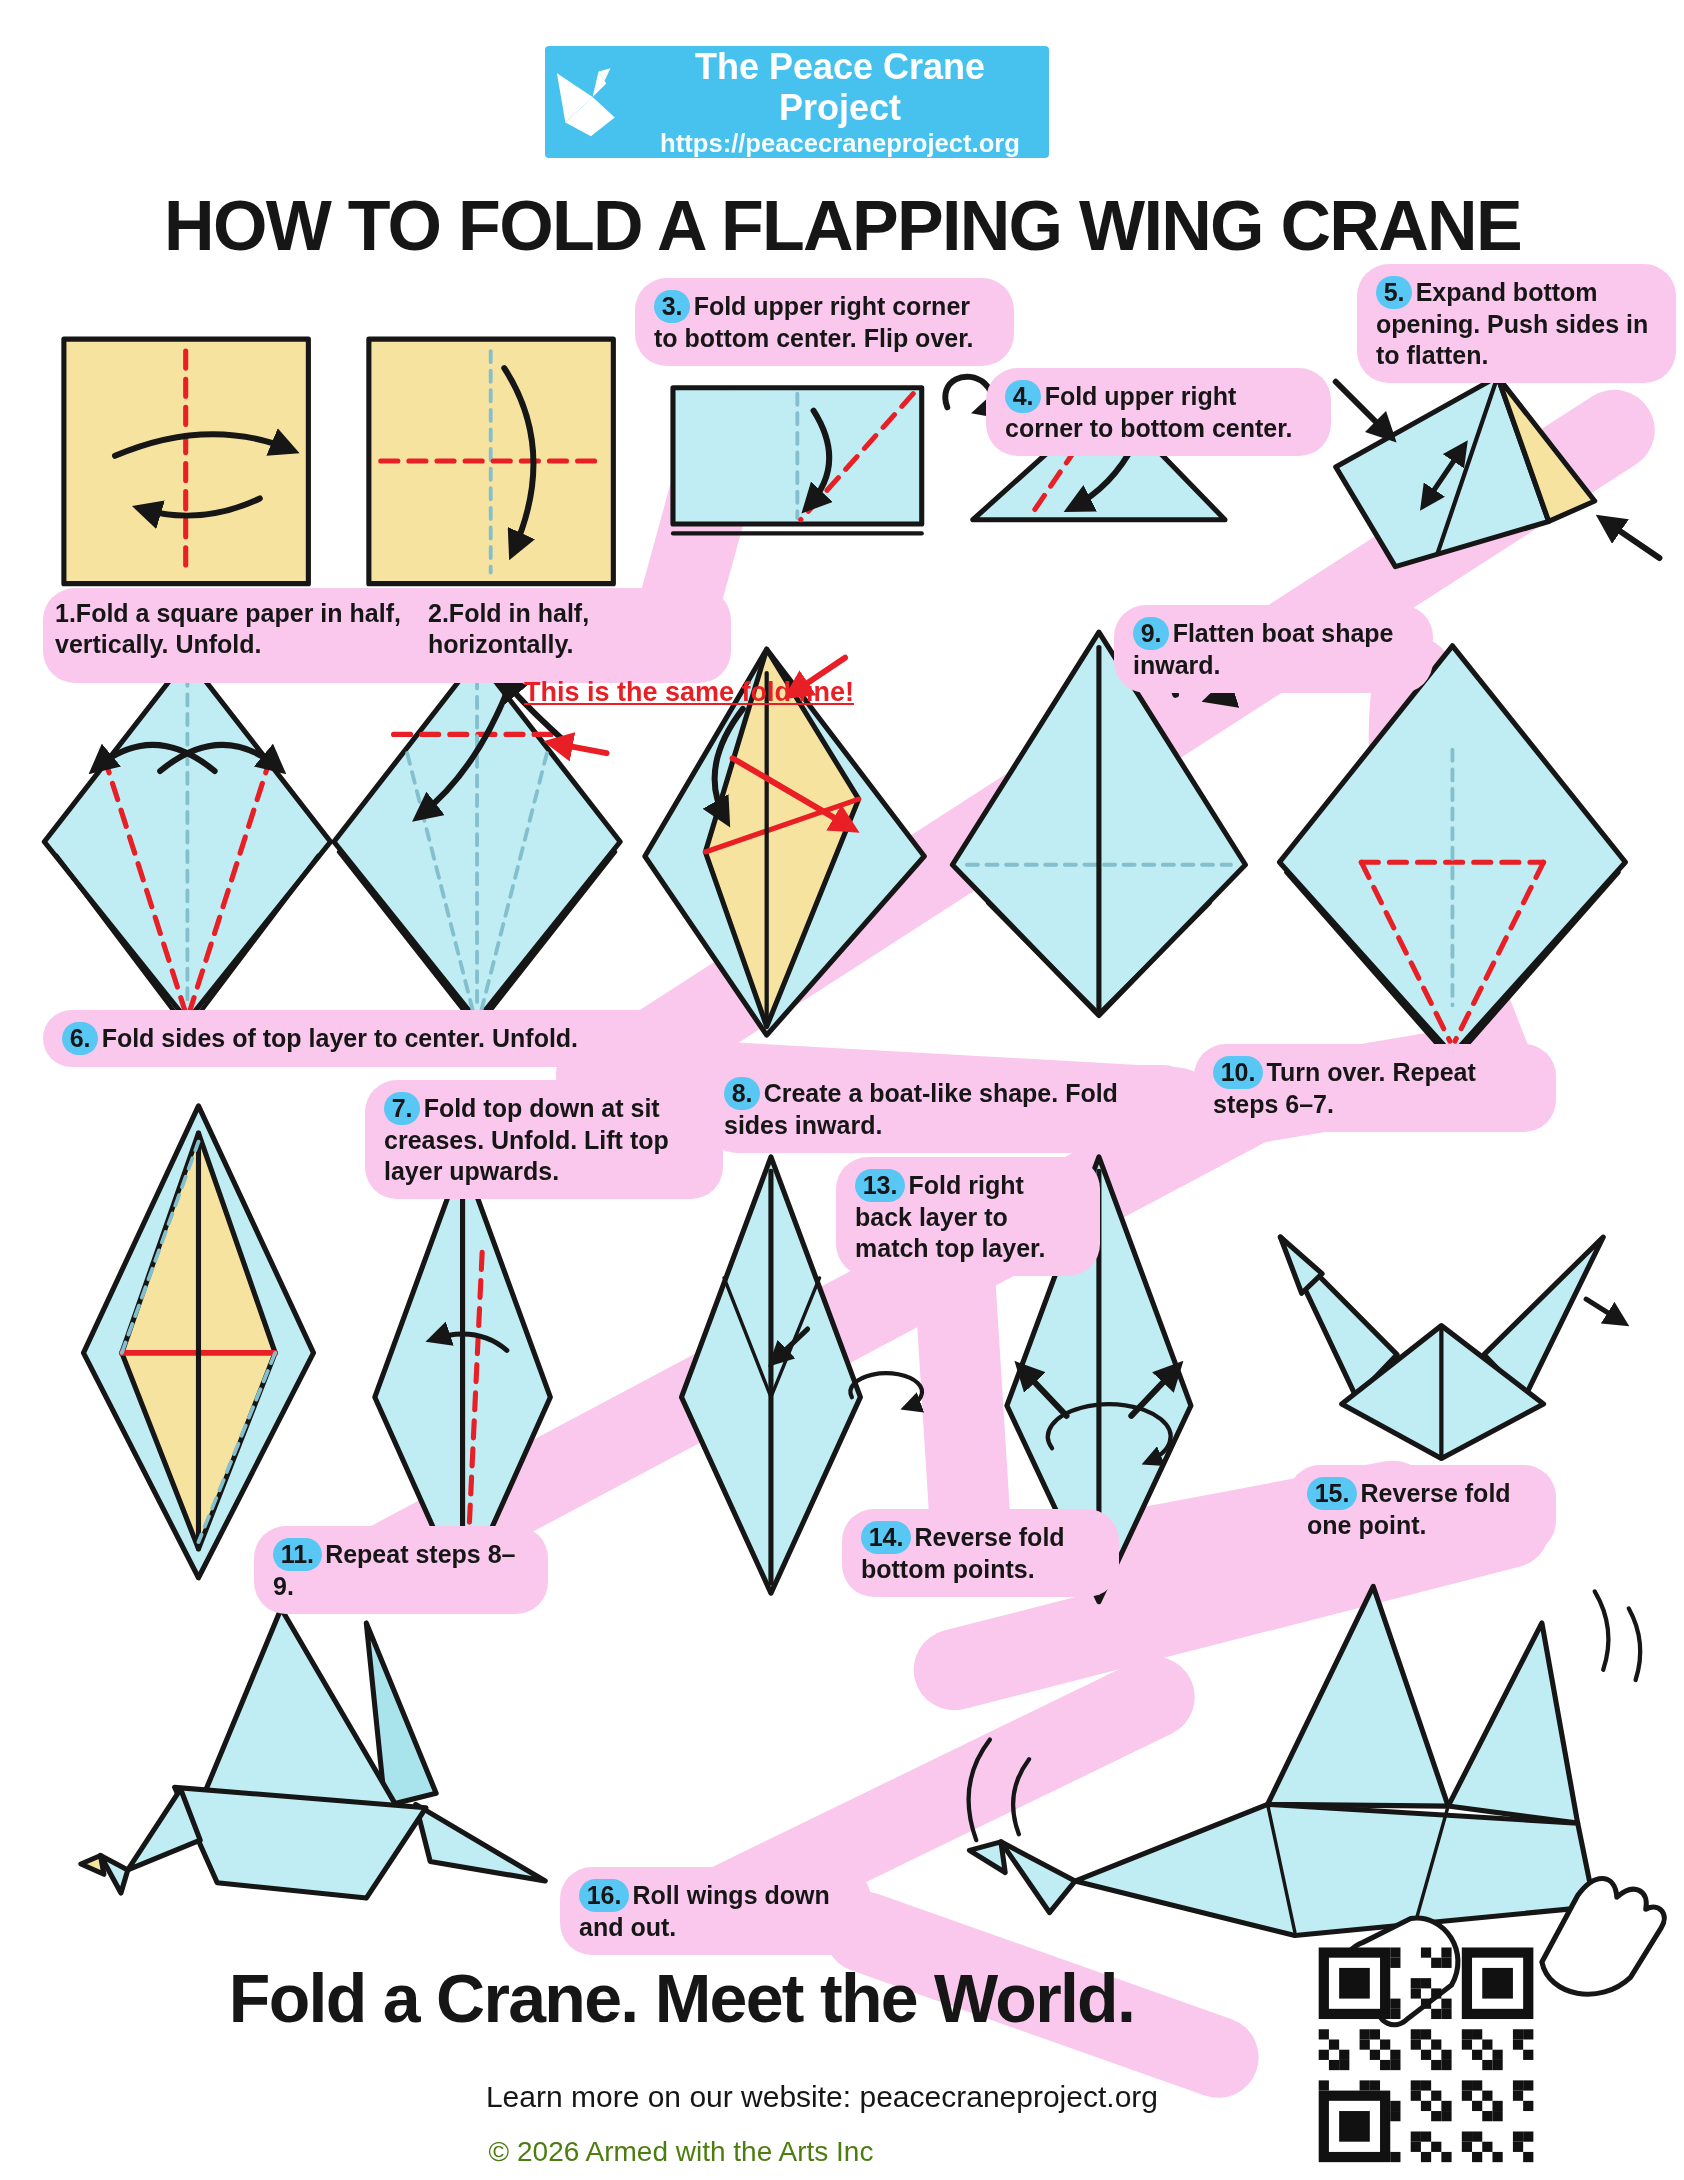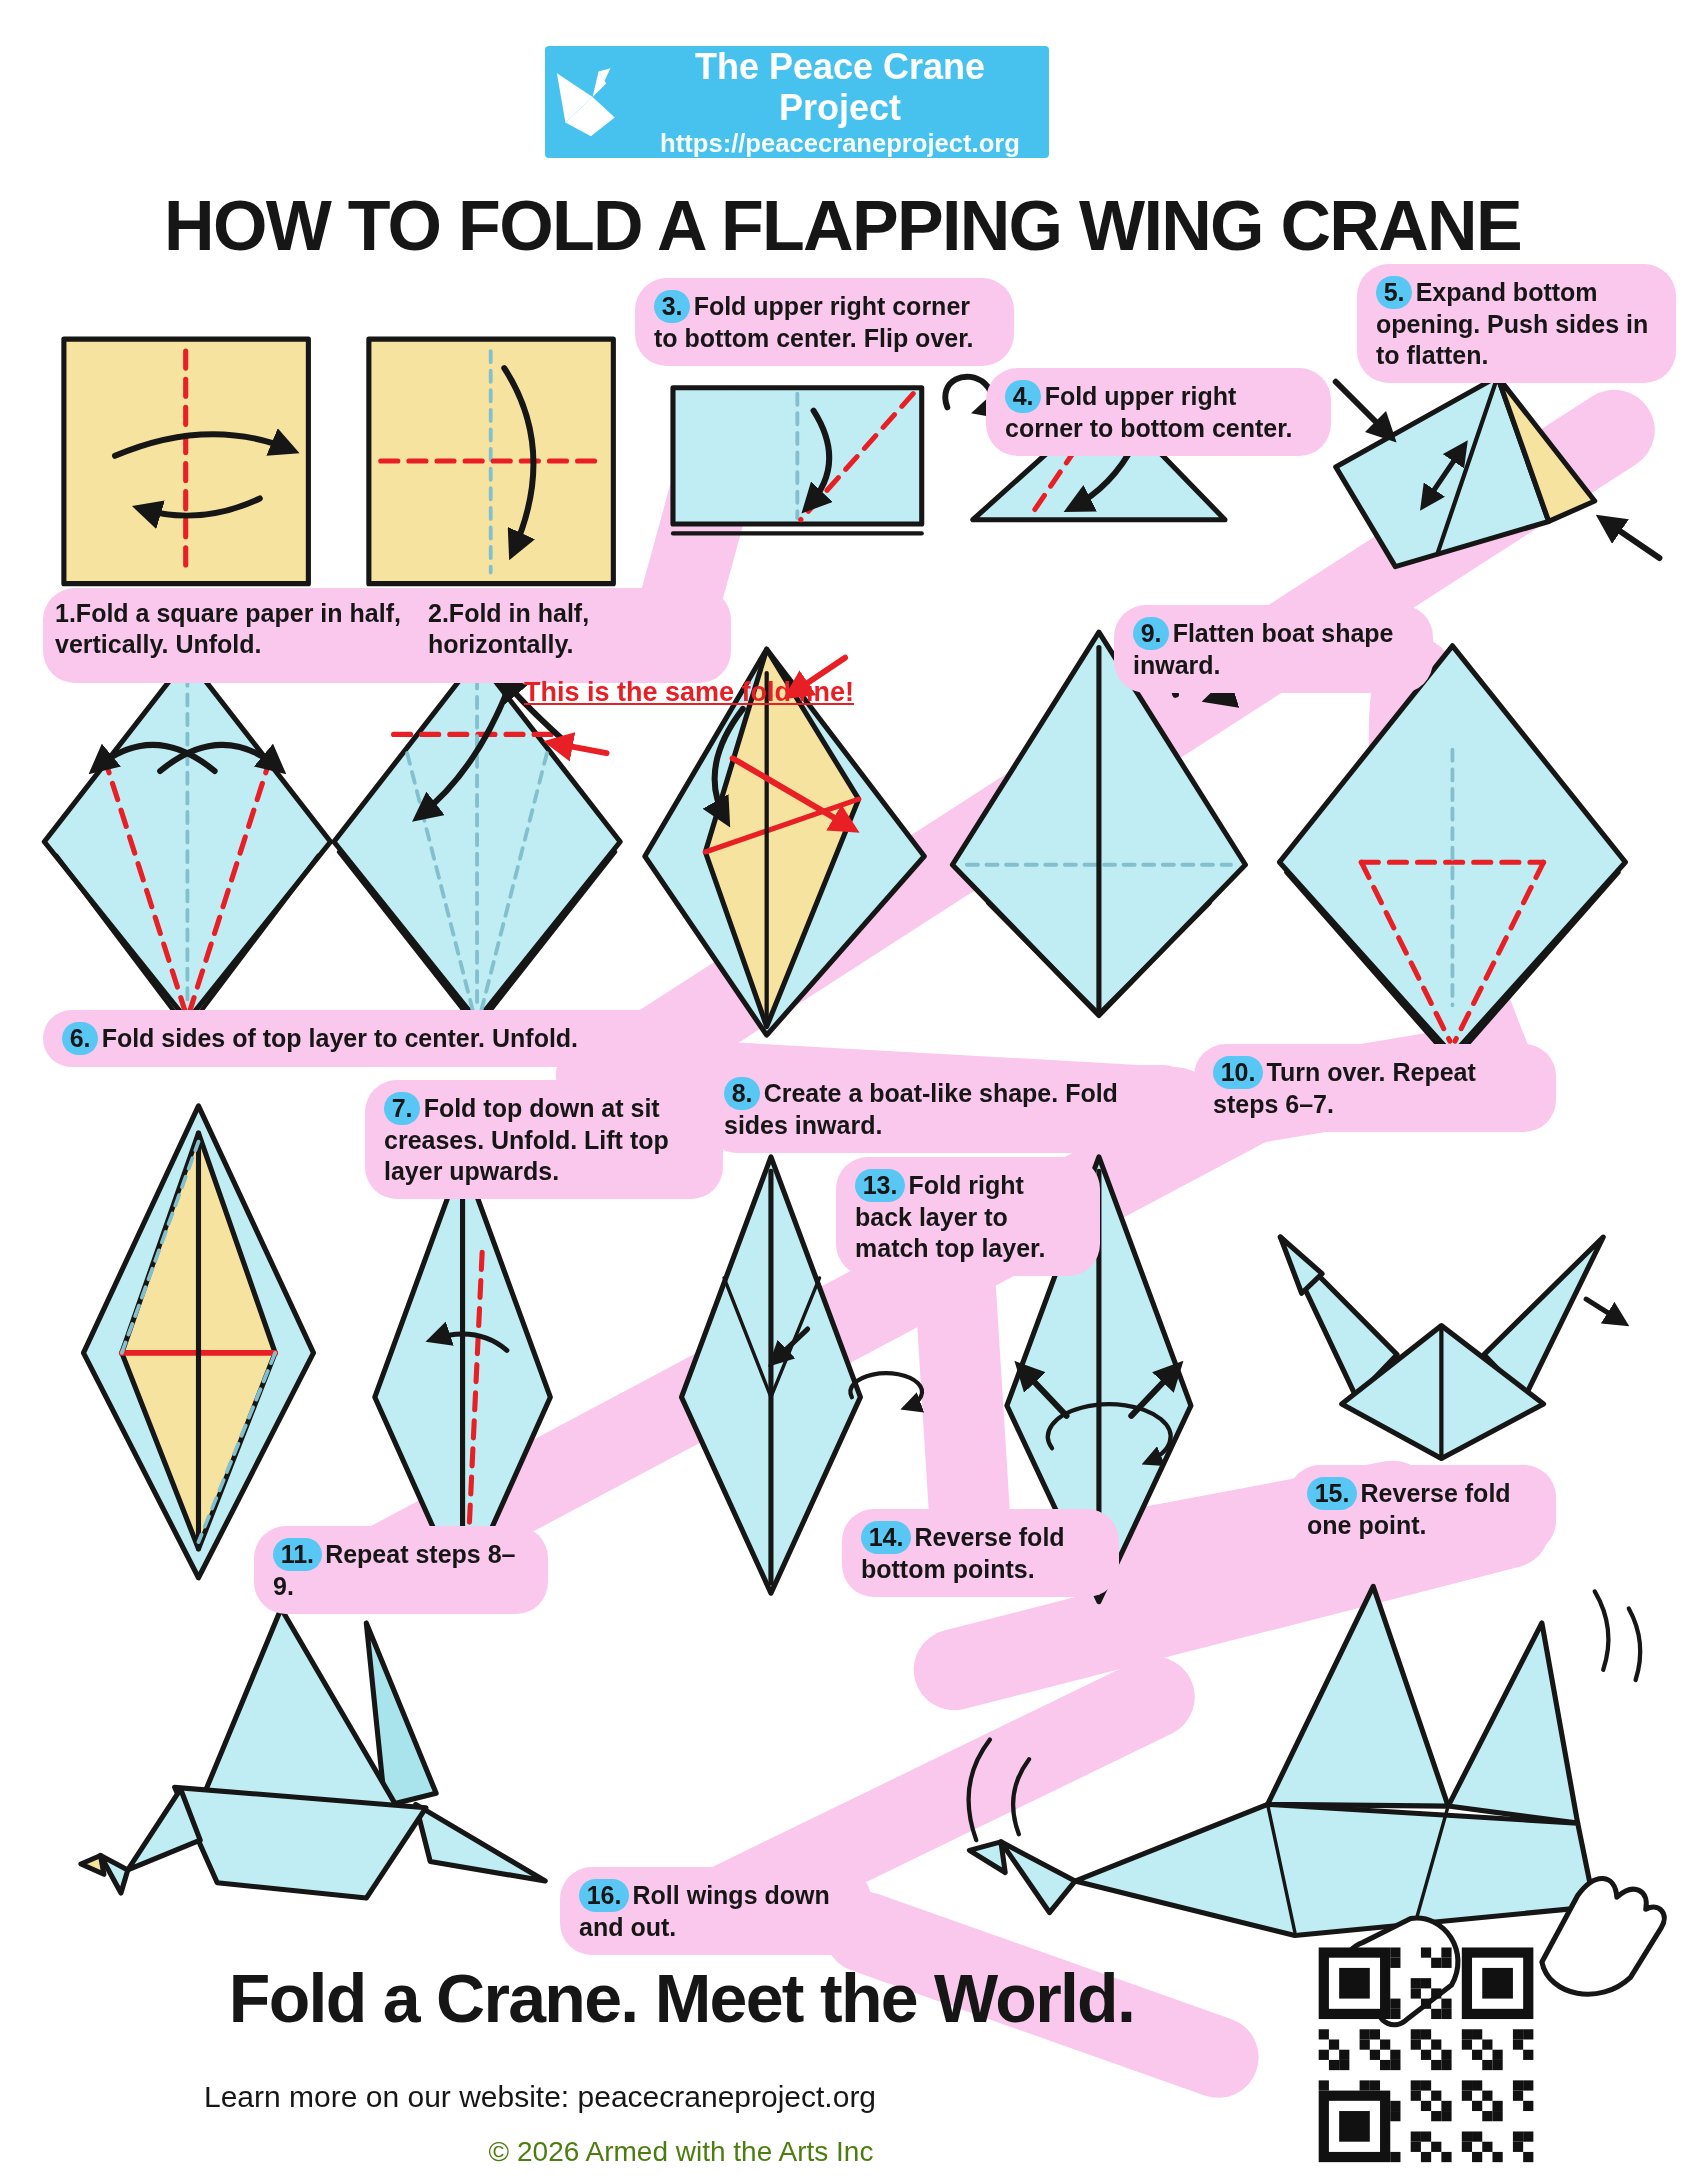--- a/index.html
+++ b/index.html
@@ -20,21 +20,21 @@
   .bubble{position:absolute;background:#F9C8EC;border-radius:32px;padding:12px 19px;
           box-sizing:border-box;font-size:25px;font-weight:bold;line-height:1.24;z-index:2;}
   .bubble .num{display:inline-block;background:#59C7F3;border-radius:19px;padding:0.9px 7.7px;margin-right:3.4px;}
   .band{position:absolute;background:#F9C8EC;border-radius:32px;z-index:2;}
   .band .sub{position:absolute;font-size:25px;font-weight:bold;line-height:1.24;}
   .note{position:absolute;left:510px;top:677px;width:358px;text-align:center;color:#E81F25;
         font-size:27px;font-weight:bold;line-height:1.18;z-index:2;text-decoration:underline;}
   
   .headline{position:absolute;left:51px;top:1959px;width:1261px;text-align:center;
             font-size:68px;font-weight:bold;letter-spacing:-1.7px;z-index:3;}
-  .learn{position:absolute;left:204px;top:2080px;width:954px;text-align:left;font-size:30px;z-index:3;}
+  .learn{position:absolute;left:204px;top:2080px;width:954px;text-align:right;font-size:30px;z-index:3;}
   .copy{position:absolute;left:204px;top:2136px;width:954px;text-align:center;font-size:28px;color:#4d7c0f;z-index:3;}
   
   .shape{stroke:#161616;stroke-width:6;stroke-linejoin:round;}
   .ink{stroke:#161616;fill:none;stroke-linecap:round;stroke-linejoin:round;}
   .red-dash{stroke:#E81F25;stroke-width:6;stroke-dasharray:20 13;fill:none;stroke-linecap:round;}
   .blue-dash{stroke:#83BFCD;stroke-width:4.5;stroke-dasharray:13 10;fill:none;stroke-linecap:round;}
   .red-line{stroke:#E81F25;fill:none;stroke-linecap:round;}
   .ribbon{stroke:#F9C8EC;stroke-width:95;fill:none;stroke-linecap:round;stroke-linejoin:round;}
 </style>
 </head>

